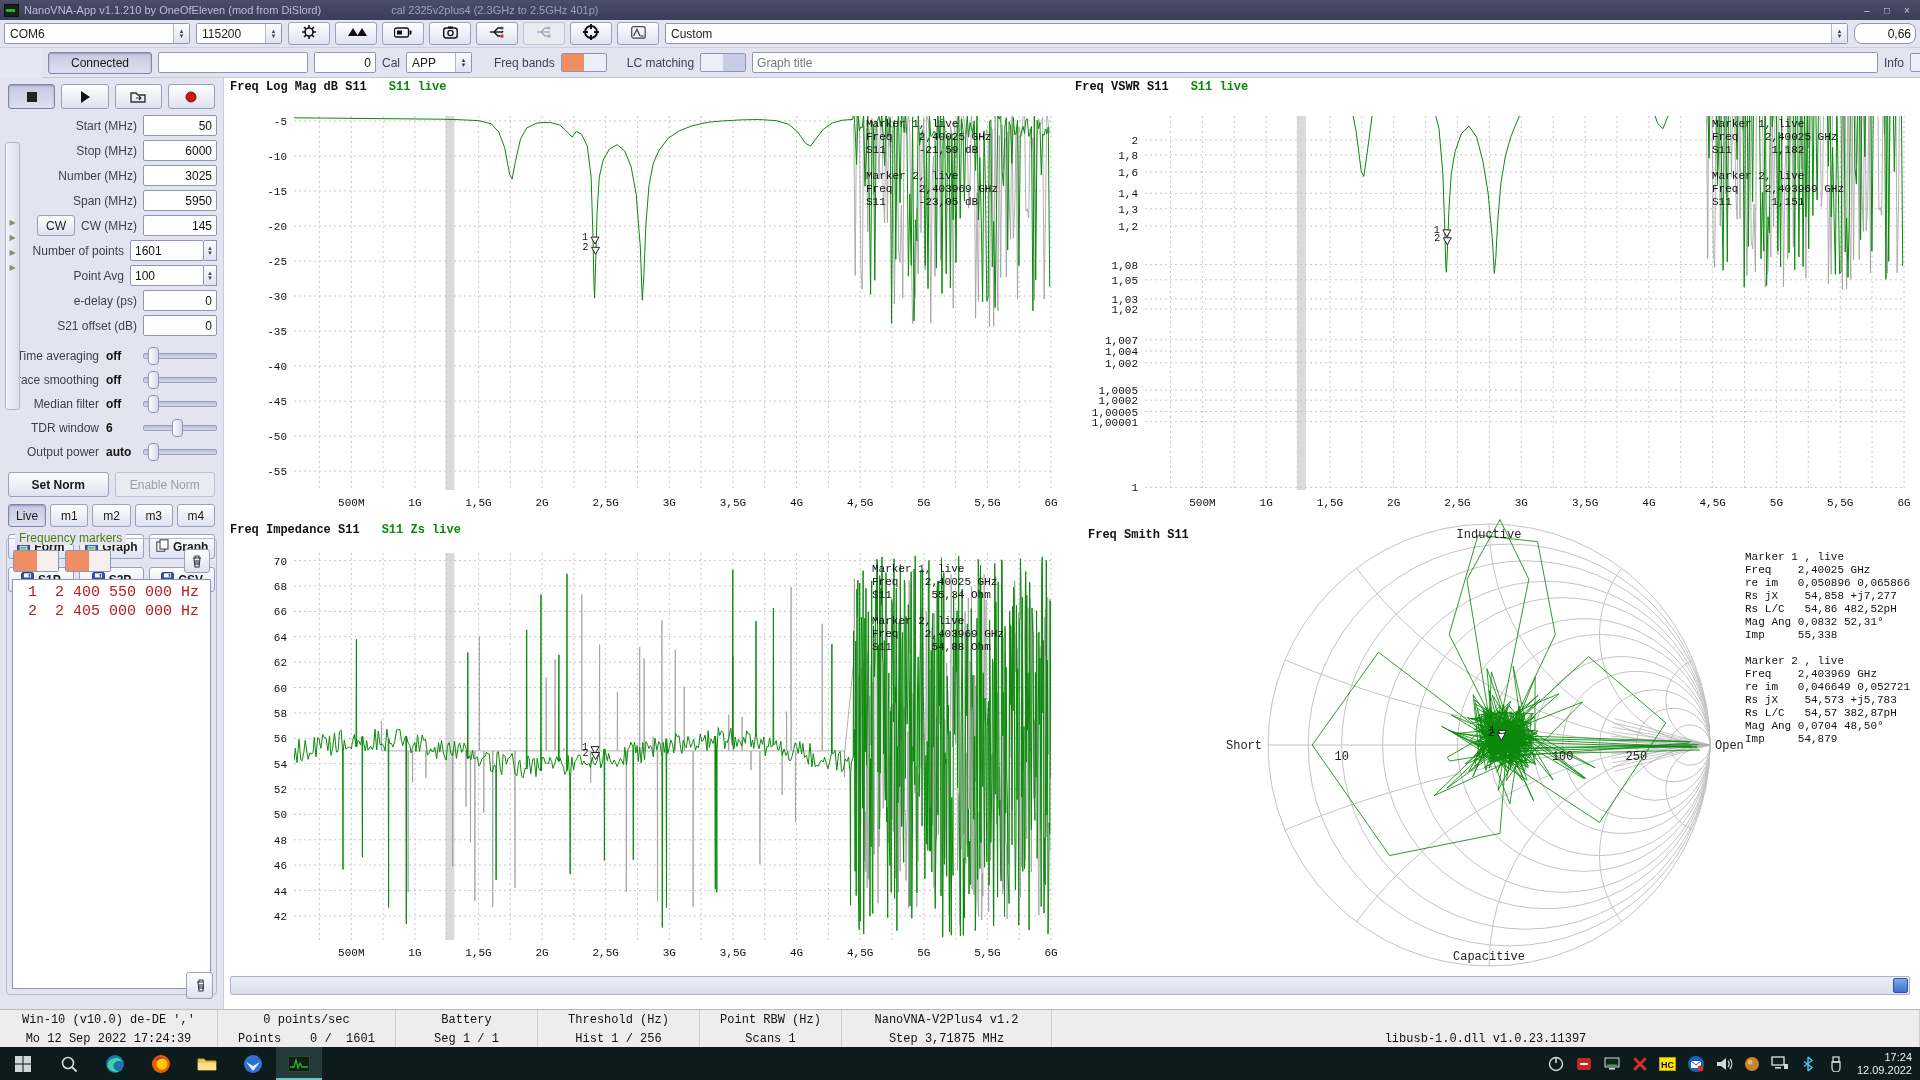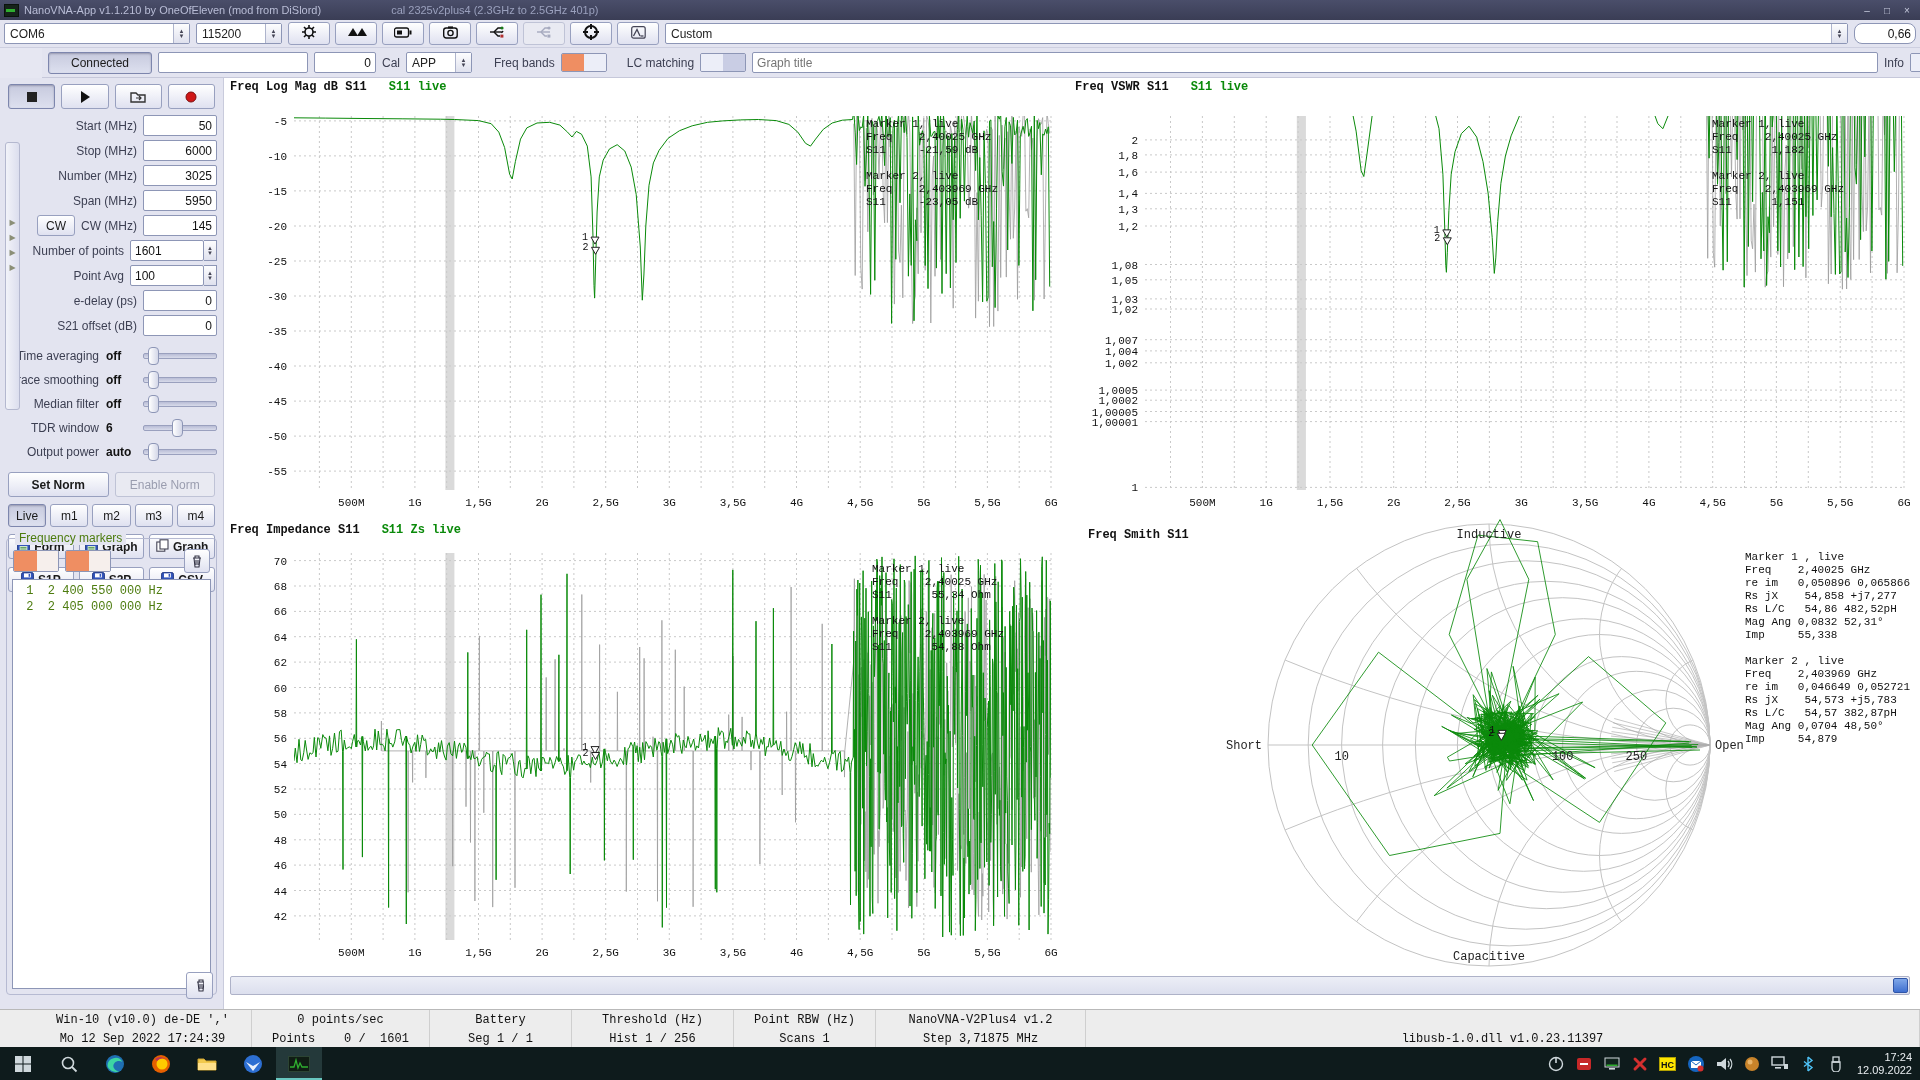--- a/index.html
+++ b/index.html
@@ -66,21 +66,21 @@
   .saverow{display:flex;gap:5px;margin:7px 8px 8px 8px;}
   .saverow .btn{flex:1;height:25px;padding:0 4px;font-weight:bold;}
   .groupbox{position:absolute;left:6px;top:460px;right:6px;bottom:14px;border:1px solid #b6bad2;border-radius:4px;}
   .gb-legend{position:absolute;top:-8px;left:8px;background:#e3e4f0;padding:0 4px;color:#4d7c0f;}
   .gb-head{display:flex;gap:6px;margin:10px 6px 4px 6px;align-items:center;}
   .swatch{width:44px;height:20px;border:1px solid #8d96b6;border-radius:2px;display:flex;overflow:hidden;}
   .swatch .a{flex:1.1;}
   .swatch .b{flex:1;}
   .gb-trash{margin-left:auto;width:26px;height:24px;padding:0;}
   .mlist{position:absolute;left:5px;top:40px;right:5px;bottom:5px;background:#fff;border:1px solid #8d96b6;
-    font-family:"Liberation Mono","DejaVu Sans Mono",monospace;font-size:12px;color:#4d7c0f;padding:3px 0;}
+    font-family:"Liberation Mono","DejaVu Sans Mono",monospace;font-size:15px;color:#b91c1c;padding:3px 0;}
   .mlist .mrow{padding:1px 6px;white-space:pre;}
   
   .chartarea{position:absolute;left:228px;top:0;width:1692px;height:931px;background:#fff;}
   .chartarea svg{position:absolute;left:0;top:0;}
   .gl{stroke:#c9c9c9;stroke-width:1;stroke-dasharray:2 3;fill:none;}
   .smc{stroke:#c3c3c3;stroke-width:1;fill:none;}
   .tick{font-family:"Liberation Mono","DejaVu Sans Mono",monospace;font-size:11px;fill:#111;}
   .tr-green{stroke:#0a8a0a;stroke-width:1;fill:none;}
   .tr-gray{stroke:#9d9d9d;stroke-width:0.8;fill:none;}
   .mktext{font-family:"Liberation Mono","DejaVu Sans Mono",monospace;font-size:10px;fill:#111;}
@@ -92,21 +92,21 @@
     font-size:11px;line-height:13px;color:#111;white-space:pre;}
   .smlabel{font-family:"Liberation Mono","DejaVu Sans Mono",monospace;font-size:12px;fill:#222;}
   .bin-btn{position:absolute;left:186px;top:894px;width:27px;height:27px;}
   .progress{position:absolute;left:230px;top:898px;right:10px;height:17px;border:1px solid #aeb2c8;
     background:linear-gradient(#eceef6,#dcdfee);border-radius:2px;}
   .progress .pthumb{position:absolute;right:1px;top:1px;bottom:1px;width:15px;
     background:linear-gradient(#7fa7e8,#3f6fd0);border:1px solid #2f55a8;border-radius:2px;box-sizing:border-box;}
   
   .statusbar{position:absolute;left:0;top:1009px;width:1920px;height:38px;background:#ededed;border-top:1px solid #b9b9b9;
     font-family:"Liberation Mono","DejaVu Sans Mono",monospace;font-size:12px;color:#111;}
-  .srow{display:grid;grid-template-columns:218px 178px 142px 162px 142px 210px 1fr;height:19px;padding-left:34px;}
+  .srow{display:grid;grid-template-columns:218px 178px 142px 162px 142px 210px 1fr;height:19px;}
   .scell{display:flex;align-items:center;justify-content:center;border-right:1px solid #cfcfcf;
     white-space:pre;overflow:hidden;}
   
   .taskbar{position:absolute;left:0;top:1047px;width:1920px;height:33px;background:#0e1b1c;display:flex;align-items:stretch;}
   .tb-item{width:46px;display:flex;align-items:center;justify-content:center;}
   .tb-item.active{background:#24393a;box-shadow:inset 0 -2px 0 #69c7c0;}
   .tray{margin-left:auto;display:flex;align-items:center;gap:10px;padding-right:8px;}
   .tray .tico{width:18px;height:18px;display:flex;align-items:center;justify-content:center;}
   .clock{color:#e9edf0;font-size:11px;line-height:13px;text-align:right;padding:0 8px 0 4px;display:flex;flex-direction:column;justify-content:center;}
 </style>

